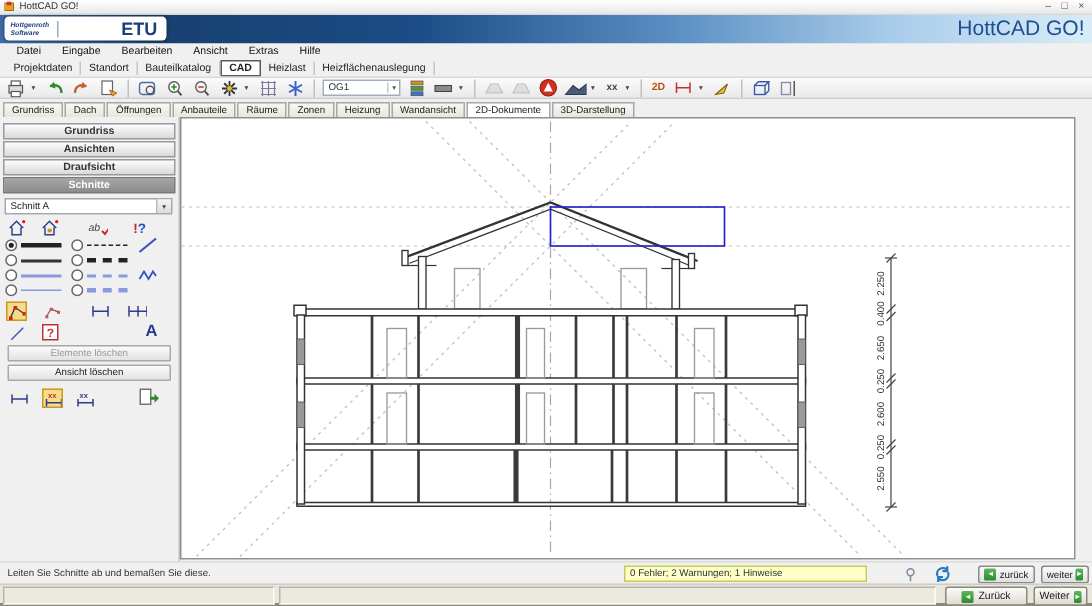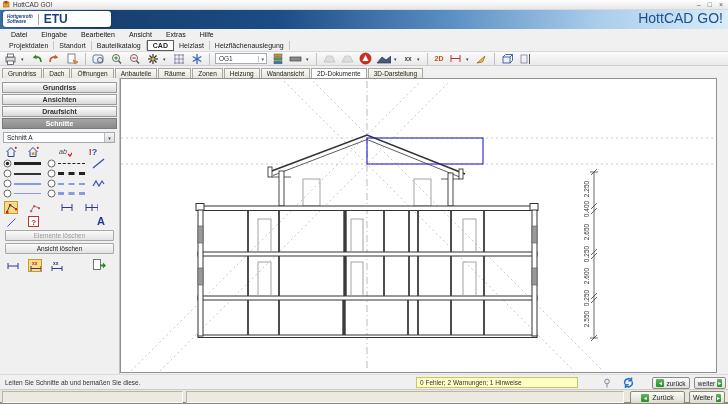--- a/index.html
+++ b/index.html
@@ -11,21 +11,21 @@
   .titlebar { left:0; top:0; width:728px; height:10px; background:linear-gradient(#ffffff,#e8e8e8); display:flex; align-items:center; padding:0 3px; border-bottom:1px solid #d8d8d8; }
   .titlebar .t-title { font-size:6.5px; color:#333; margin-left:3px; flex:1; }
   .winbtns { display:flex; gap:7px; font-size:7px; color:#555; margin-right:2px; }
   .winbtns span { cursor:default; line-height:8px; }
 
   
   .banner { left:0; top:10px; width:728px; height:19px; background:linear-gradient(90deg,#3a6ea5 0%,#16406f 14%,#1b4c85 38%,#5b90c4 62%,#aacdea 82%,#d9ecf8 100%); }
   .logobox { position:absolute; left:3px; top:1px; width:108px; height:16px; background:#fff; border-radius:3px; display:flex; align-items:center; padding:0 4px; box-shadow:0 0 2px rgba(0,0,0,.4); }
   .logotext { font-size:4.5px; font-style:italic; color:#1b3f7a; line-height:5px; font-weight:bold; }
   .logodiv { width:1px; height:11px; background:#9ab; margin:0 5px; }
-  .etu { font-size:12px; font-weight:bold; color:#1b3f7a; letter-spacing:0px; }
+  .etu { font-size:12px; font-weight:bold; color:#1b3f7a; letter-spacing:0px;margin-left:37px; }
   .product { position:absolute; right:5px; top:0px; font-size:14px; color:#1d4e8f; font-weight:500; }
 
   
   .menubar { left:0; top:29px; width:728px; height:10px; background:#f0f0f0; display:flex; align-items:center; padding-left:4px; gap:0; }
   .menu-item { font-size:7px; padding:0 7px; color:#111; }
 
   
   .maintabs { left:0; top:39px; width:728px; height:12px; display:flex; align-items:center; padding-left:4px; }
   .maintab { font-size:7px; padding:1px 5px; color:#222; border-right:1px solid #c6c6c6; }
   .maintab.active { border:1px solid #5a5a5a; background:#fff; font-weight:bold; border-right:1px solid #5a5a5a; }

